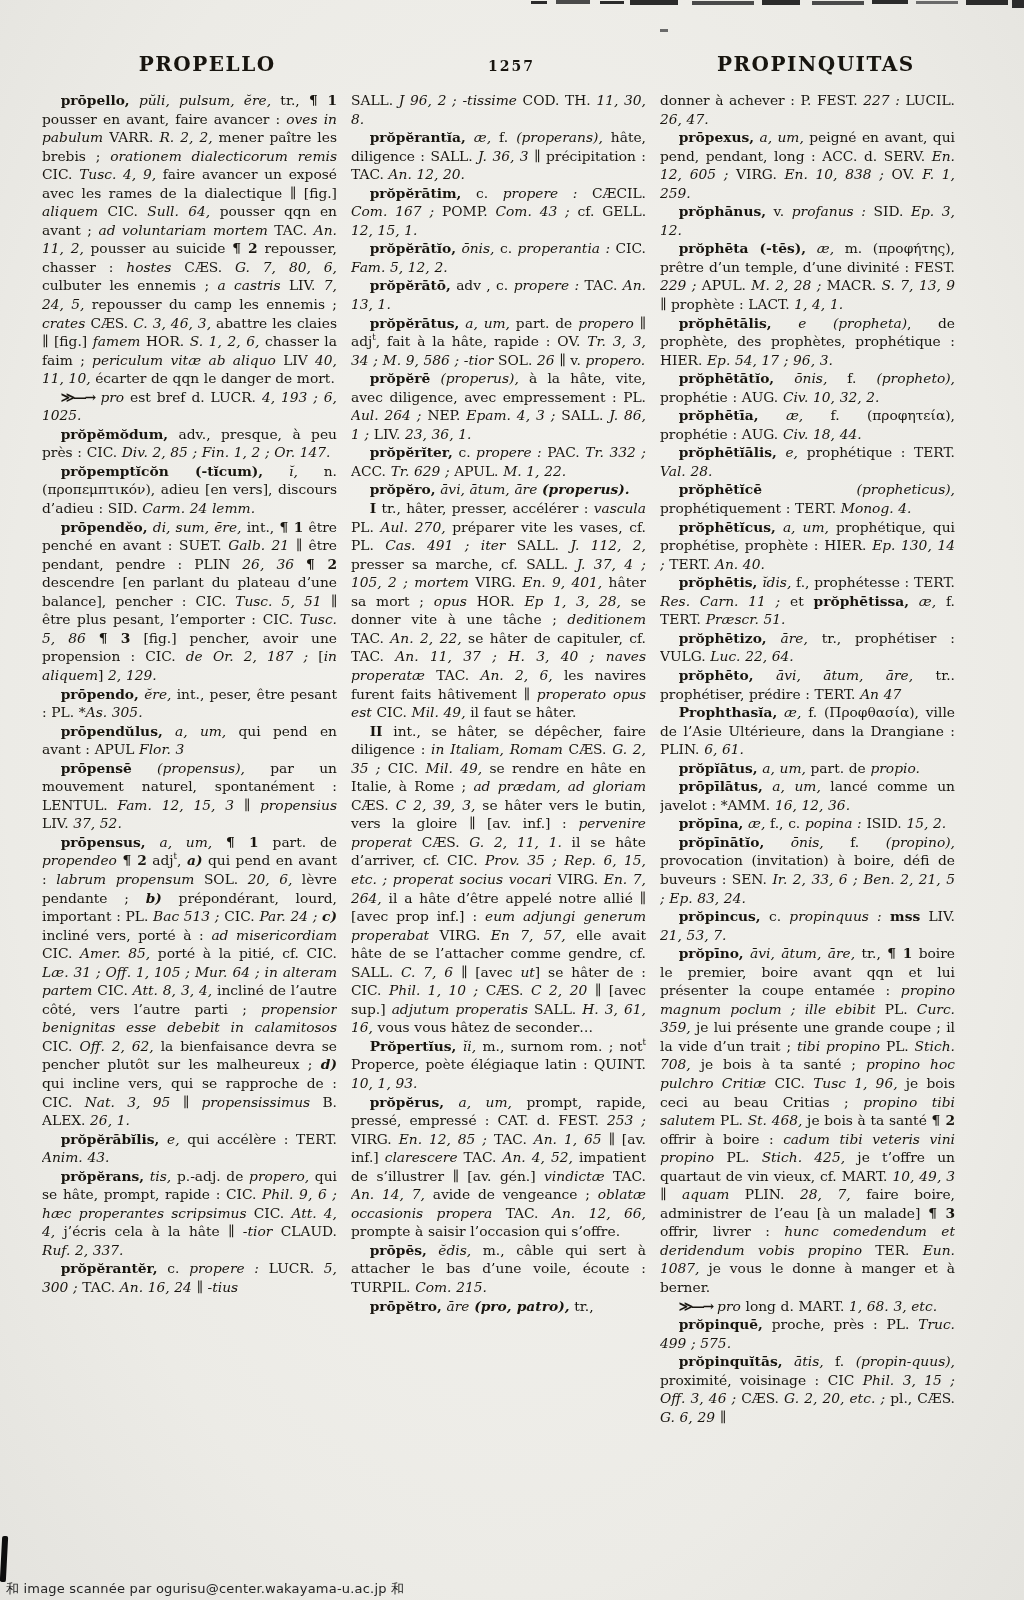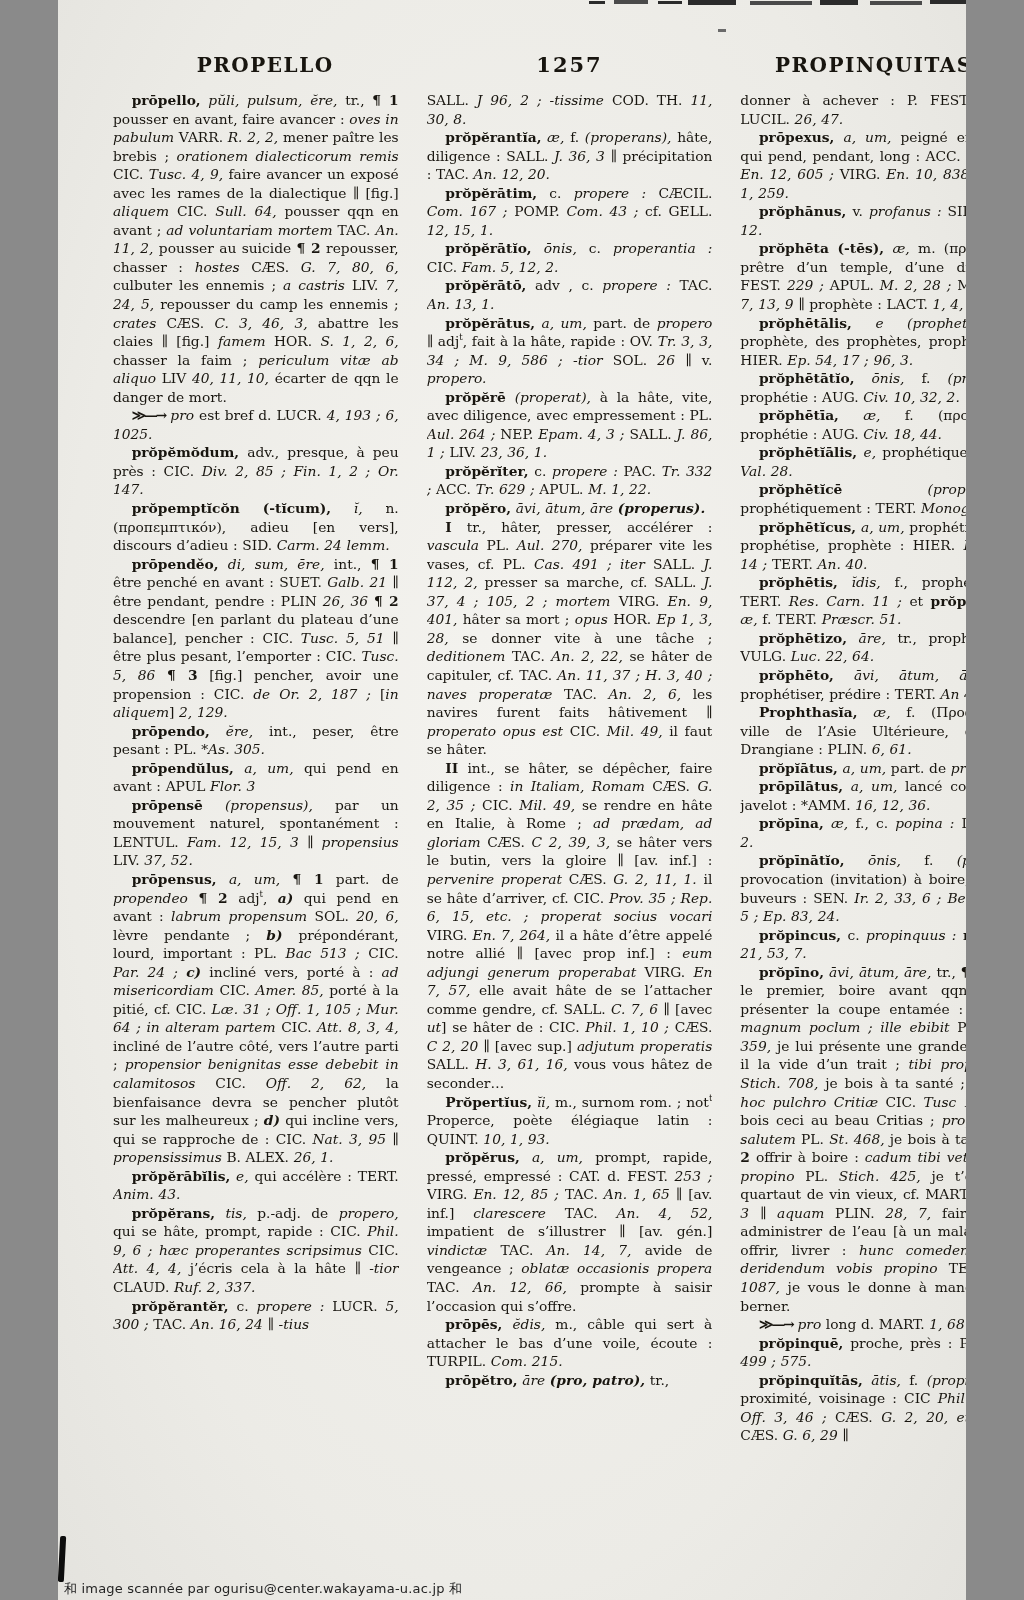--- a/index.html
+++ b/index.html
@@ -1,23 +1,23 @@
 <!DOCTYPE html>
 <html lang="fr"><head>
 <meta charset="utf-8">
 <style>
   html,body{margin:0;padding:0;background:#8a8a8a;}
-  .page{position:relative;width:908px;height:1600px;margin:0 auto;overflow:hidden;
+  .page{position:relative;width:1024px;height:1600px;margin:0 auto;overflow:hidden;
         background:#efeeea;
         background-image:radial-gradient(ellipse at 50% 45%, #f4f3ef 0%, #ecebe6 70%, #e4e3de 100%);
         font-family:"DejaVu Serif", serif;color:#18150f;}
   .running-head{position:absolute;top:52px;left:55px;width:913px;display:flex;align-items:baseline;}
   .guide{flex:1;text-align:center;font-weight:bold;font-size:20px;letter-spacing:1.5px;}
-  .pagenum{flex:1;text-align:center;font-weight:bold;font-size:21px;letter-spacing:2px;}
-  .cols{position:absolute;top:91px;left:55px;width:913px;height:1464px;display:flex;gap:28px;overflow:hidden;}
+  .pagenum{flex:1;text-align:center;font-weight:bold;font-size:14px;letter-spacing:2px;}
+  .cols{position:absolute;top:91px;left:42px;width:913px;height:1464px;display:flex;gap:14px;overflow:hidden;}
   .col{flex:1;min-width:0;text-align:justify;font-size:13.8px;line-height:18.55px;overflow:hidden;}
   .entry{margin:0;text-indent:1.35em;word-spacing:.02em;}
   .entry.cont{text-indent:0;}
   .entry b{font-weight:bold;}
   .entry i{font-style:italic;}
   sup{font-size:.62em;line-height:0;}
   .arrow{font-weight:bold;letter-spacing:-2px;white-space:nowrap;}
   .footer{position:absolute;left:6px;bottom:2px;font-family:"DejaVu Sans", sans-serif;
           font-size:13px;color:#242424;letter-spacing:.2px;}
   .art{position:absolute;background:#2b2b2b;}
@@ -65,21 +65,21 @@
         <p class="entry"><b>prŏpĕrans,</b> <i>tis,</i> p.-adj. de <i>propero,</i> qui se hâte, prompt, rapide : CIC. <i>Phil. 9, 6 ; hæc properantes scripsimus</i> CIC. <i>Att. 4, 4,</i> j’écris cela à la hâte ∥ <i>-tior</i> CLAUD. <i>Ruf. 2, 337.</i></p>
         <p class="entry"><b>prŏpĕrantĕr,</b> c. <i>propere :</i> LUCR. <i>5, 300 ;</i> TAC. <i>An. 16, 24</i> ∥ <i>-tius</i></p>
       </div>
     <div class="col">
         <p class="entry cont">SALL. <i>J 96, 2 ; -tissime</i> COD. TH. <i>11, 30, 8.</i></p>
         <p class="entry"><b>prŏpĕrantĭa,</b> <i>æ,</i> f. <i>(properans),</i> hâte, diligence : SALL. <i>J. 36, 3</i> ∥ précipitation : TAC. <i>An. 12, 20.</i></p>
         <p class="entry"><b>prŏpĕrātim,</b> c. <i>propere :</i> CÆCIL. <i>Com. 167 ;</i> POMP. <i>Com. 43 ;</i> cf. GELL. <i>12, 15, 1.</i></p>
         <p class="entry"><b>prŏpĕrātĭo,</b> <i>ōnis,</i> c. <i>properantia :</i> CIC. <i>Fam. 5, 12, 2.</i></p>
         <p class="entry"><b>prŏpĕrātō,</b> adv , c. <i>propere :</i> TAC. <i>An. 13, 1.</i></p>
         <p class="entry"><b>prŏpĕrātus,</b> <i>a, um,</i> part. de <i>propero</i> ∥ adj<sup>t</sup>, fait à la hâte, rapide : OV. <i>Tr. 3, 3, 34 ; M. 9, 586 ; -tior</i> SOL. <i>26</i> ∥ v. <i>propero.</i></p>
-        <p class="entry"><b>prŏpĕrē</b> <i>(properat),</i> à la hâte, vite, avec diligence, avec empressement : PL. <i>Aul. 264 ;</i> NEP. <i>Epam. 4, 3 ;</i> SALL. <i>J. 86, 1 ;</i> LIV. <i>23, 36, 1.</i></p>
+        <p class="entry"><b>prŏpĕrē</b> <i>(properus),</i> à la hâte, vite, avec diligence, avec empressement : PL. <i>Aul. 264 ;</i> NEP. <i>Epam. 4, 3 ;</i> SALL. <i>J. 86, 1 ;</i> LIV. <i>23, 36, 1.</i></p>
         <p class="entry"><b>prŏpĕrĭter,</b> c. <i>propere :</i> PAC. <i>Tr. 332 ;</i> ACC. <i>Tr. 629 ;</i> APUL. <i>M. 1, 22.</i></p>
         <p class="entry"><b>prŏpĕro,</b> <i>āvi, ātum, āre</i> <b><i>(properus).</i></b></p>
         <p class="entry"><b>I</b> tr., hâter, presser, accélérer : <i>vascula</i> PL. <i>Aul. 270,</i> préparer vite les vases, cf. PL. <i>Cas. 491 ; iter</i> SALL. <i>J. 112, 2,</i> presser sa marche, cf. SALL. <i>J. 37, 4 ; 105, 2 ; mortem</i> VIRG. <i>En. 9, 401,</i> hâter sa mort ; <i>opus</i> HOR. <i>Ep 1, 3, 28,</i> se donner vite à une tâche ; <i>deditionem</i> TAC. <i>An. 2, 22,</i> se hâter de capituler, cf. TAC. <i>An. 11, 37 ; H. 3, 40 ; naves properatæ</i> TAC. <i>An. 2, 6,</i> les navires furent faits hâtivement ∥ <i>properato opus est</i> CIC. <i>Mil. 49,</i> il faut se hâter.</p>
         <p class="entry"><b>II</b> int., se hâter, se dépêcher, faire diligence : <i>in Italiam, Romam</i> CÆS. <i>G. 2, 35 ;</i> CIC. <i>Mil. 49,</i> se rendre en hâte en Italie, à Rome ; <i>ad prædam, ad gloriam</i> CÆS. <i>C 2, 39, 3,</i> se hâter vers le butin, vers la gloire ∥ [av. inf.] : <i>pervenire properat</i> CÆS. <i>G. 2, 11, 1.</i> il se hâte d’arriver, cf. CIC. <i>Prov. 35 ; Rep. 6, 15, etc. ; properat socius vocari</i> VIRG. <i>En. 7, 264,</i> il a hâte d’être appelé notre allié ∥ [avec prop inf.] : <i>eum adjungi generum properabat</i> VIRG. <i>En 7, 57,</i> elle avait hâte de se l’attacher comme gendre, cf. SALL. <i>C. 7, 6</i> ∥ [avec <i>ut</i>] se hâter de : CIC. <i>Phil. 1, 10 ;</i> CÆS. <i>C 2, 20</i> ∥ [avec sup.] <i>adjutum properatis</i> SALL. <i>H. 3, 61, 16,</i> vous vous hâtez de seconder…</p>
         <p class="entry"><b>Prŏpertĭus,</b> <i>ĭi,</i> m., surnom rom. ; not<sup>t</sup> Properce, poète élégiaque latin : QUINT. <i>10, 1, 93.</i></p>
         <p class="entry"><b>prŏpĕrus,</b> <i>a, um,</i> prompt, rapide, pressé, empressé : CAT. d. FEST. <i>253 ;</i> VIRG. <i>En. 12, 85 ;</i> TAC. <i>An. 1, 65</i> ∥ [av. inf.] <i>clarescere</i> TAC. <i>An. 4, 52,</i> impatient de s’illustrer ∥ [av. gén.] <i>vindictæ</i> TAC. <i>An. 14, 7,</i> avide de vengeance ; <i>oblatæ occasionis propera</i> TAC. <i>An. 12, 66,</i> prompte à saisir l’occasion qui s’offre.</p>
         <p class="entry"><b>prōpēs,</b> <i>ĕdis,</i> m., câble qui sert à attacher le bas d’une voile, écoute : TURPIL. <i>Com. 215.</i></p>
         <p class="entry"><b>prōpĕtro,</b> <i>āre</i> <b><i>(pro, patro),</i></b> tr.,</p>
       </div>
     <div class="col">

